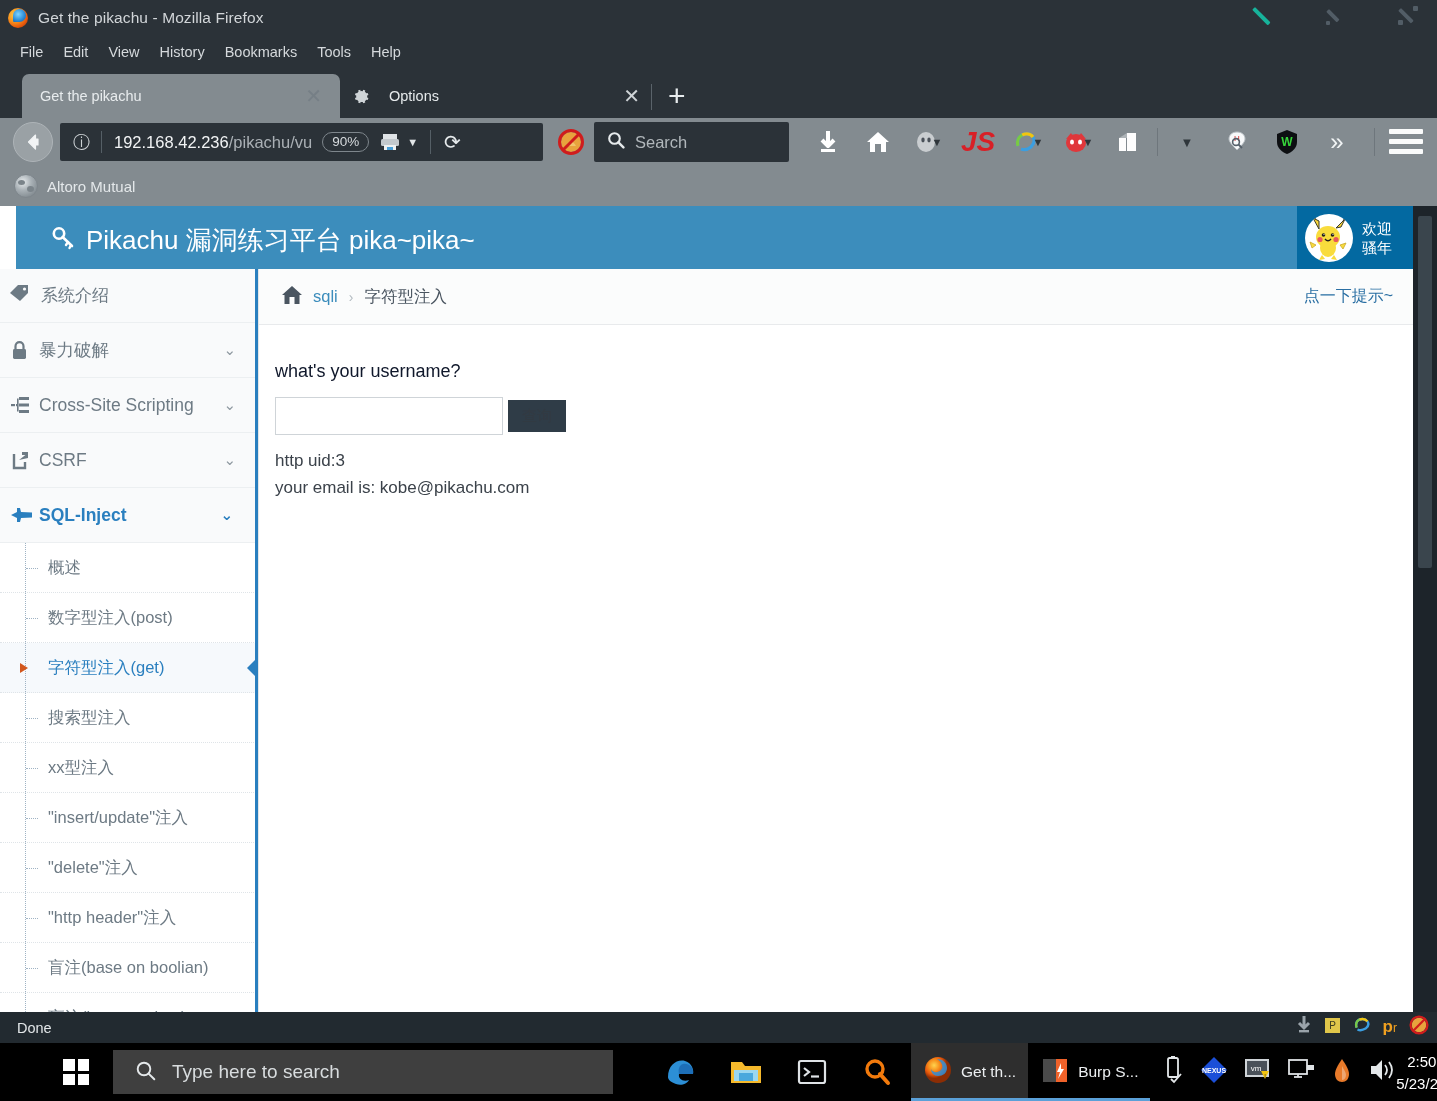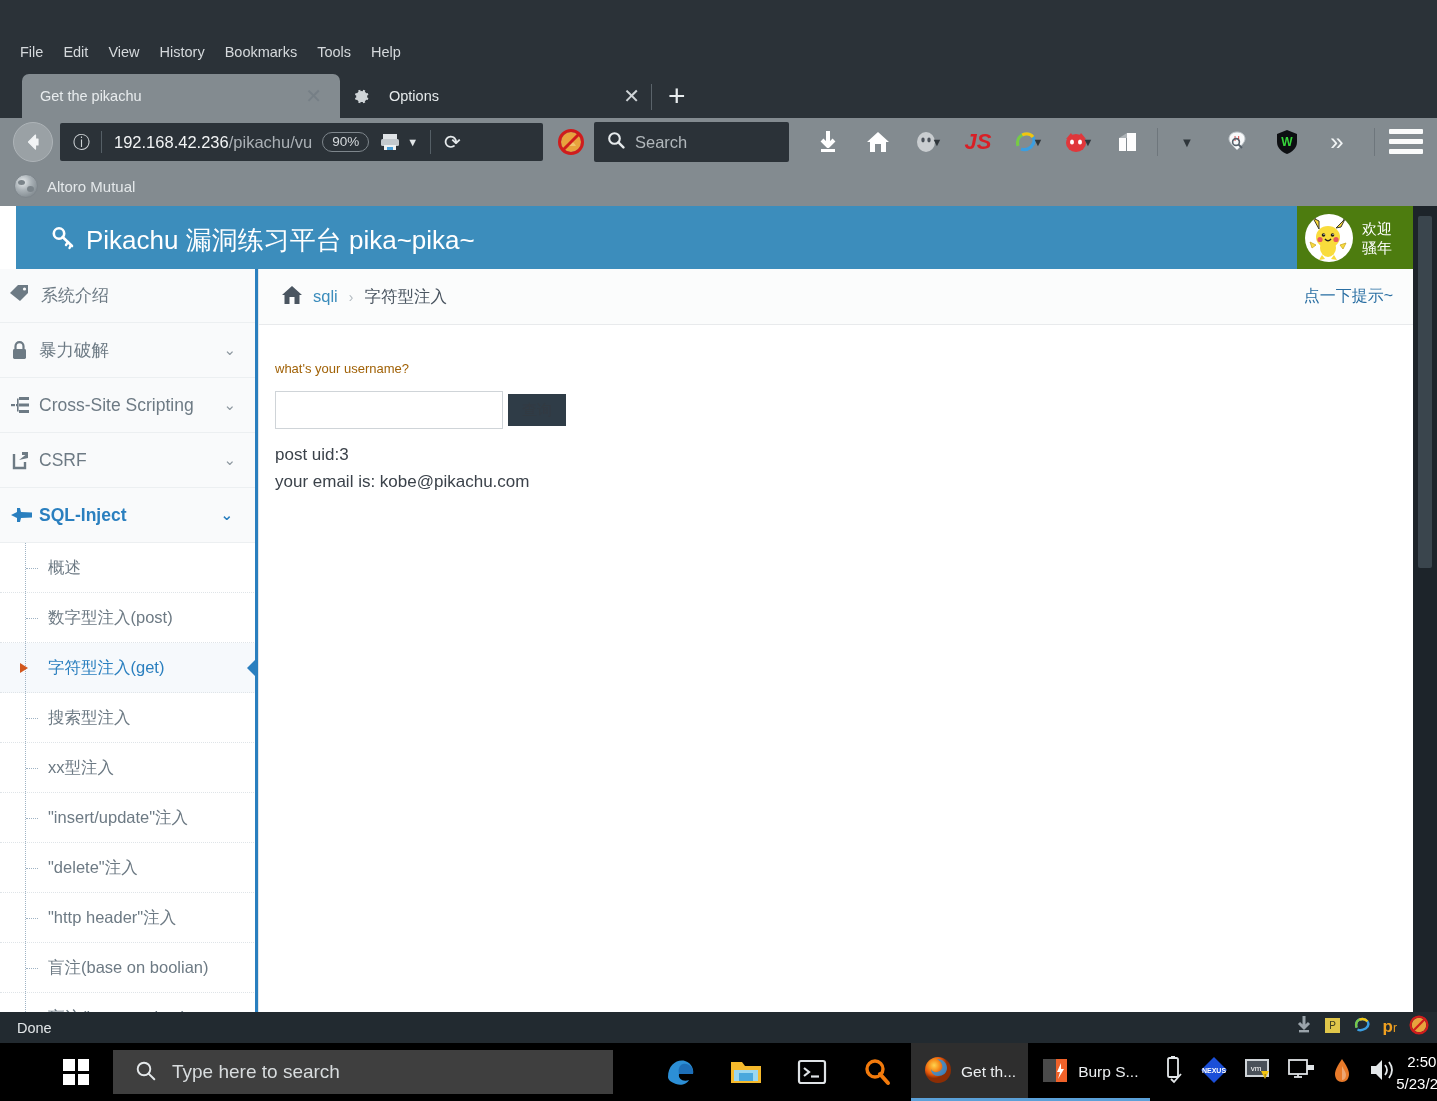--- a/index.html
+++ b/index.html
@@ -146,21 +146,21 @@
     position: absolute; left: 16px; top: 0; width: 1413px; height: 63px;
     background: #3c8dbc;
   }
   .pk-brand {
     position: absolute; left: 34px; top: 17px; color: #ffffff; font-size: 26px;
     display:flex; align-items:center;
   }
   .pk-key { margin-right: 9px; }
   .pk-userbox {
     position: absolute; right: 4px; top: 0; width: 128px; height: 63px;
-    background: #4d7c0f; display: flex; align-items: center;
+    background: #0369a1; display: flex; align-items: center;
   }
   .pk-avatar {
     width: 48px; height: 48px; border-radius: 50%; background: #ffffff;
     margin-left: 8px; display:flex; align-items:center; justify-content:center;
     overflow: hidden; position: relative;
   }
   .pk-welcome { color:#ffffff; font-size: 15px; line-height: 19px; margin-left: 9px; }
 
   .sidebar {
     position: absolute; left: 0; top: 63px; width: 258px; height: 743px;
@@ -220,21 +220,21 @@
     display:flex; align-items:center; padding: 0 22px; position: relative;
   }
   .bc-home { margin-right: 10px; }
   .bc-link { color: #3c8dbc; font-size: 16.5px; }
   .bc-sep { color: #b2bac0; margin: 0 11px; font-size: 14px; }
   .bc-current { color: #4a5560; font-size: 16.5px; }
   .bc-hint {
     position:absolute; right: 20px; color: #2a6fa3; font-size: 16px;
   }
   .panel { padding: 36px 0 0 16px; }
-  .q-label { color: #a16207; font-size: 13px; }
+  .q-label { color: #0f172a; font-size: 18px; }
   .q-form { margin-top: 15px; display: flex; align-items: flex-start; }
   .q-input {
     width: 228px; height: 38px; border: 1px solid #cfd4d8; background: #fff;
     box-sizing: border-box; font-size: 15px; padding: 0 8px; outline: none;
     color: #333;
   }
   .q-submit {
     margin-left: 5px; width: 58px; height: 32px; margin-top: 3px;
     background: #2f3c47; border: none; color: #2a3views; color: #333a42;
     font-size: 15px; cursor: pointer; font-family: inherit;
@@ -270,20 +270,41 @@
   .tb-win .lbl { color:#eceff1; font-size: 15.5px; margin-left: 8px; }
   .tb-win .underline { position:absolute; left:0; right:0; bottom:0; height:3px; background:#5aa0d8;}
   .tb-tray { display:flex; align-items:center; gap: 16px; margin-left: 12px; }
   .tb-clock { position:absolute; right: 14px; top: 8px; text-align:right; color:#fff; font-size:15px; line-height: 22px;}
 </style>
 </head>
 <body>
 
 <div id="root">
 
+  <div class="ff-titlebar">
+    <div class="ff-logo">
+      <div class="o1"></div>
+        <div class="o2"></div>
+    </div>
+    <div class="ff-title">Get the pikachu - Mozilla Firefox</div>
+    <div class="win-btns">
+      <div class="win-btn wb-min">
+          <i></i>
+        </div>
+      <div class="win-btn wb-max">
+          <i class="a"></i>
+          <i class="b"></i>
+        </div>
+      <div class="win-btn wb-close">
+          <i class="a"></i>
+          <i class="b"></i>
+          <i class="c"></i>
+        </div>
+    </div>
+  </div>
 
   <div class="ff-menubar">
     <div class="menu-item"><span>File</span></div>
     <div class="menu-item"><span>Edit</span></div>
     <div class="menu-item"><span>View</span></div>
     <div class="menu-item"><span>History</span></div>
     <div class="menu-item"><span>Bookmarks</span></div>
     <div class="menu-item"><span>Tools</span></div>
     <div class="menu-item"><span>Help</span></div>
   </div>
@@ -363,21 +384,21 @@
       </div>
       <div class="tb-btn">
         <svg width="24" height="24" viewBox="0 0 24 24">
             <ellipse cx="12" cy="12" rx="9" ry="10" fill="#c9cdd0"></ellipse>
             <ellipse cx="9" cy="10" rx="1.7" ry="2.4" fill="#4a5159"></ellipse>
             <ellipse cx="15" cy="10" rx="1.7" ry="2.4" fill="#4a5159"></ellipse>
           </svg>
         <span class="tb-caret">▼</span>
       </div>
       <div class="tb-btn">
-        <span style="color:#d91f26;font-weight:bold;font-size:22px;font-style:italic;">JS</span>
+        <span style="color:#d91f26;font-weight:bold;font-size:28px;font-style:italic;">JS</span>
       </div>
       <div class="tb-btn">
         <svg width="26" height="26" viewBox="0 0 26 26">
             <path d="M5 17 Q3 10 9 6 Q16 3 20 8 Q23 13 18 18 Q13 22 8 20" fill="none" stroke="#3b9ee0" stroke-width="3.2"></path>
             <path d="M9 6 Q16 3 20 8" fill="none" stroke="#f2c40e" stroke-width="3.2"></path>
             <path d="M5 17 Q3 10 9 6" fill="none" stroke="#7ac943" stroke-width="3.2"></path>
           </svg>
         <span class="tb-caret">▼</span>
       </div>
       <div class="tb-btn">
@@ -602,21 +623,21 @@
         <span class="bc-hint">点一下提示~</span>
       </div>
 
       <div class="panel">
         <div class="q-label">what's your username?</div>
         <div class="q-form">
           <input class="q-input" type="text" value="" placeholder="" style="">
           <button class="q-submit">查询</button>
         </div>
         <div class="q-result">
-          <div>post uid:3</div>
+          <div>http uid:3</div>
           <div>your email is: kobe@pikachu.com</div>
         </div>
       </div>
     </div>
   </div>
 
   <div class="page-scrollbar">
     <div class="thumb"></div>
   </div>
 

